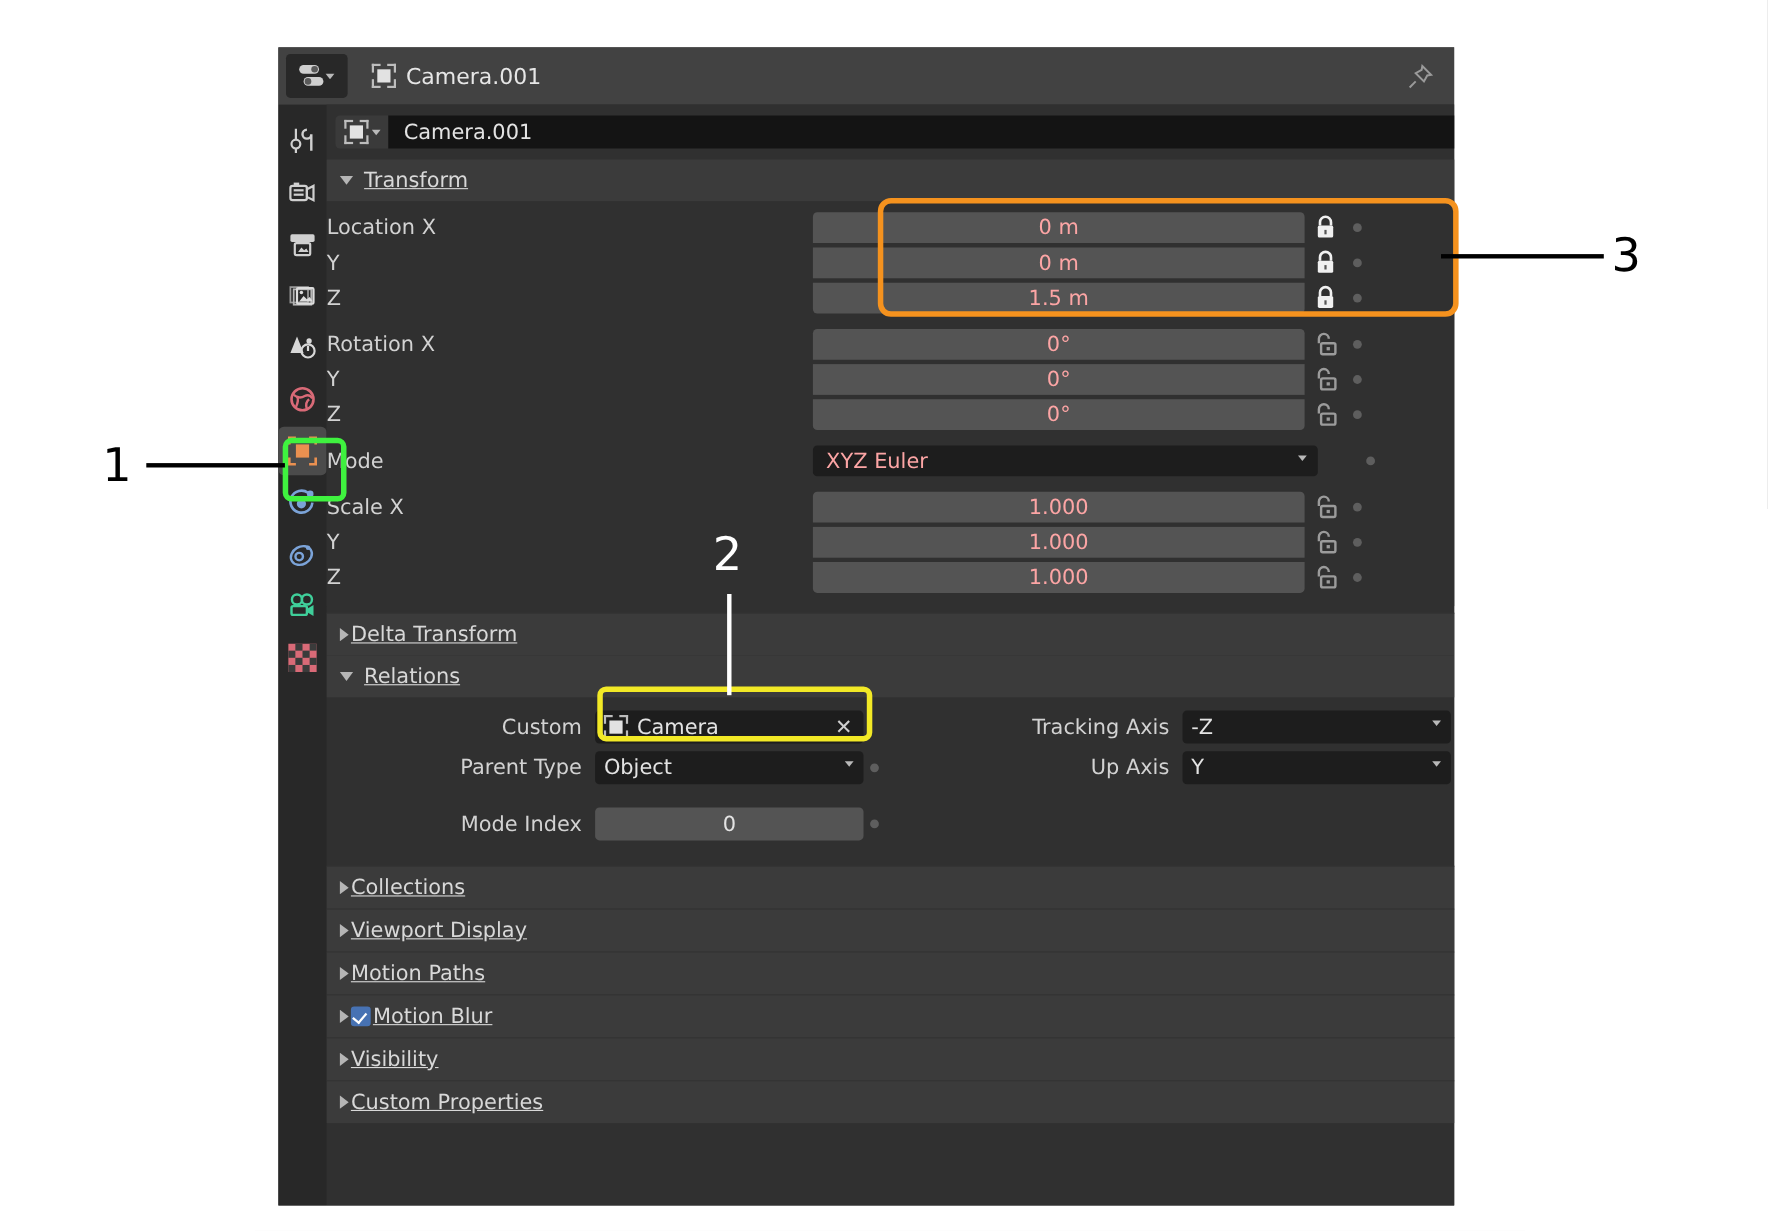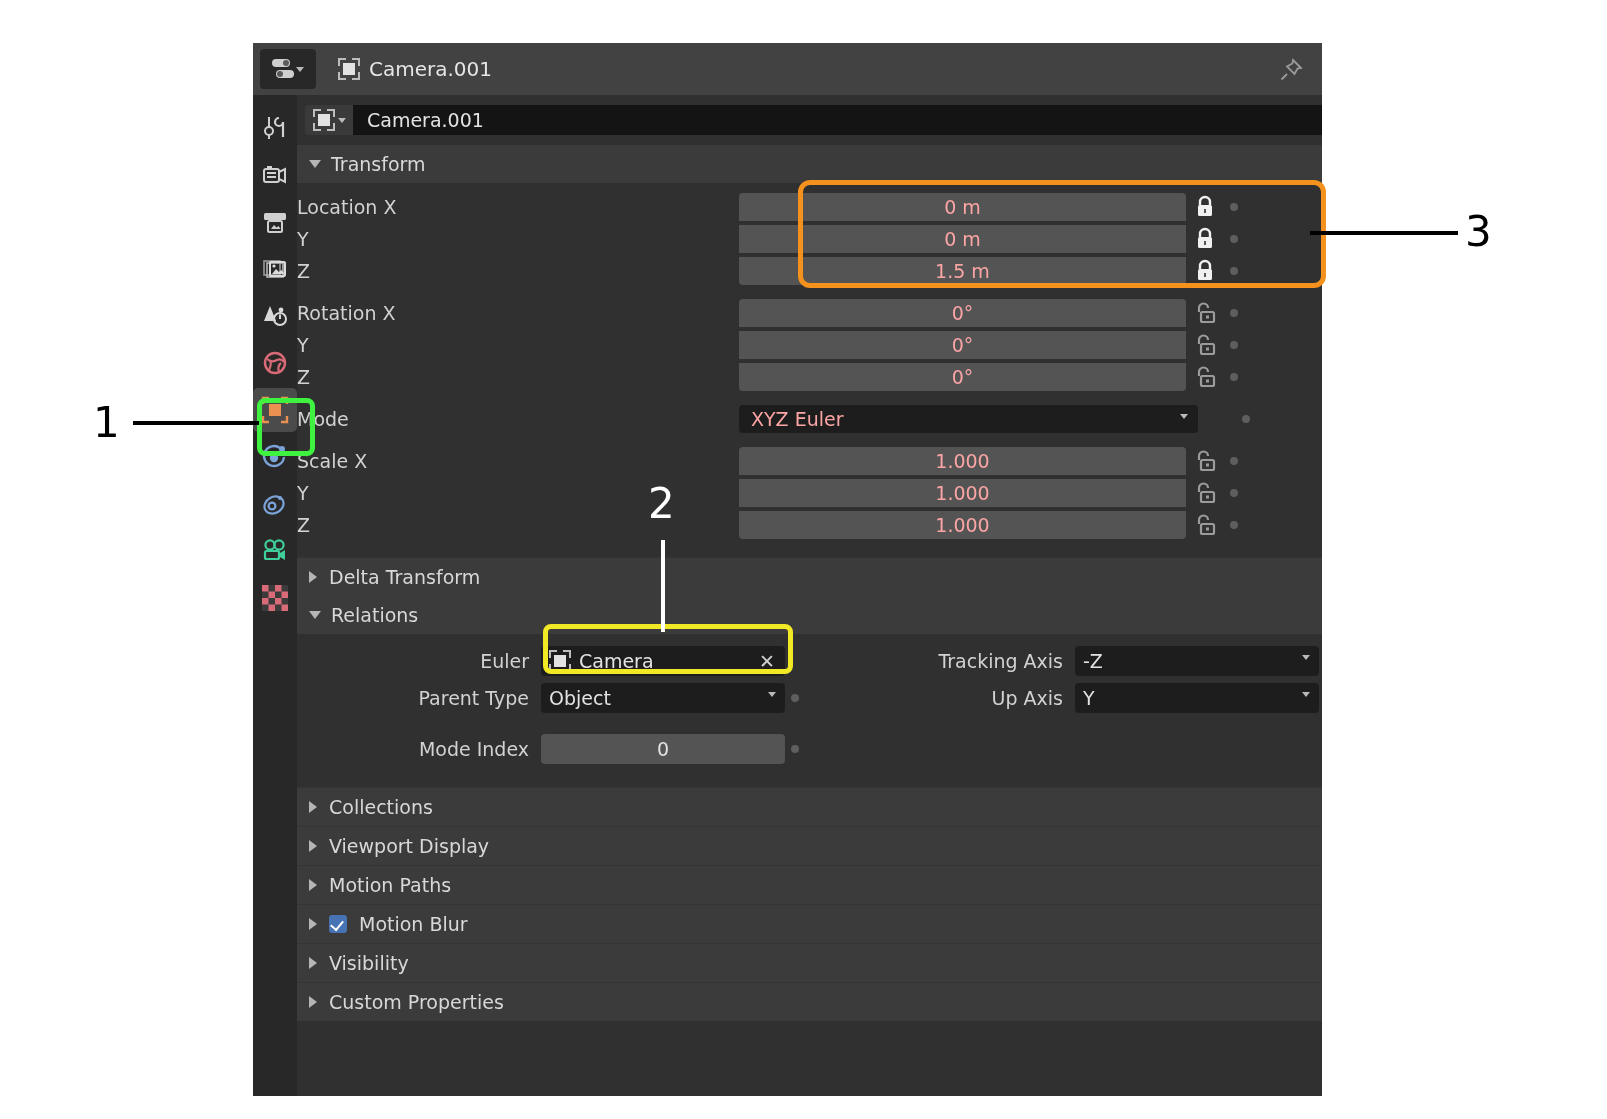--- a/index.html
+++ b/index.html
@@ -58,24 +58,24 @@
 
   
   .namerow{height:38px;margin:6px 8px 0 8px;display:flex;align-items:center;}
   .name-prefix{width:48px;height:30px;background:#3a3a3a;border-radius:4px 0 0 4px;display:flex;align-items:center;justify-content:center;gap:3px;}
   .name-input{flex:1;height:30px;background:#141414;border-radius:0 4px 4px 0;display:flex;align-items:center;padding-left:14px;font-size:19px;color:#e3e3e3;}
 
   
   .phead{height:38px;background:#3b3b3b;display:flex;align-items:center;padding-left:12px;gap:10px;position:relative;margin-top:6px;}
   .tri-d{width:0;height:0;border-left:6px solid transparent;border-right:6px solid transparent;border-top:8px solid #b5b5b5;}
   .tri-r{width:0;height:0;border-top:6px solid transparent;border-bottom:6px solid transparent;border-left:8px solid #b5b5b5;}
-  .phead-label{font-size:19px;color:#d8d8d8;}
-
-  
-  .subrow{height:38px;background:#3b3b3b;display:flex;align-items:center;padding-left:12px;gap:12px;position:relative;border-top:1px solid #343434;}
+  .phead-label{font-size:19px;color:#d8d8d8;text-decoration:underline;}
+
+  
+  .subrow{height:38px;background:#3b3b3b;display:flex;align-items:center;padding-left:12px;gap:2px;position:relative;border-top:1px solid #343434;}
   .subrow .phead-label{font-size:19px;color:#d8d8d8;}
   .cbox{width:18px;height:18px;background:#4772b3;border-radius:3px;position:relative;}
   .cbox:after{content:"";position:absolute;left:4px;top:3px;width:6px;height:10px;border:2px solid #fff;border-top:none;border-left:none;transform:rotate(40deg);}
 
   
   .tbody{background:#303030;padding:8px 0 10px 0;}
   .frow{display:flex;align-items:center;height:31px;margin-bottom:1px;}
   .flabel{width:430px;padding-right:12px;font-size:19px;color:#d2d2d2;}
   .fval{width:447px;height:28px;background:#545454;border-radius:4px;display:flex;align-items:center;justify-content:center;font-size:19px;color:#fca5a5;}
   .fval.rounded-top{border-radius:4px 4px 0 0;}
@@ -406,21 +406,21 @@
       <div class="phead" style="margin-top:0">
         <span class="tri-d"></span>
         <span class="phead-label">Relations</span>
 
       </div>
 
       <div class="relwrap">
 
         <div class="relcol">
           <div class="rrow">
-            <span class="rlabel">Euler</span>
+            <span class="rlabel">Custom</span>
             <span class="rfield">
               <span class="objico">
                   <b></b>
                   <s></s>
                   <s></s>
                   <s></s>
                   <s></s>
                 </span>
               <span>Camera</span>
               <span class="xbtn">✕</span>

